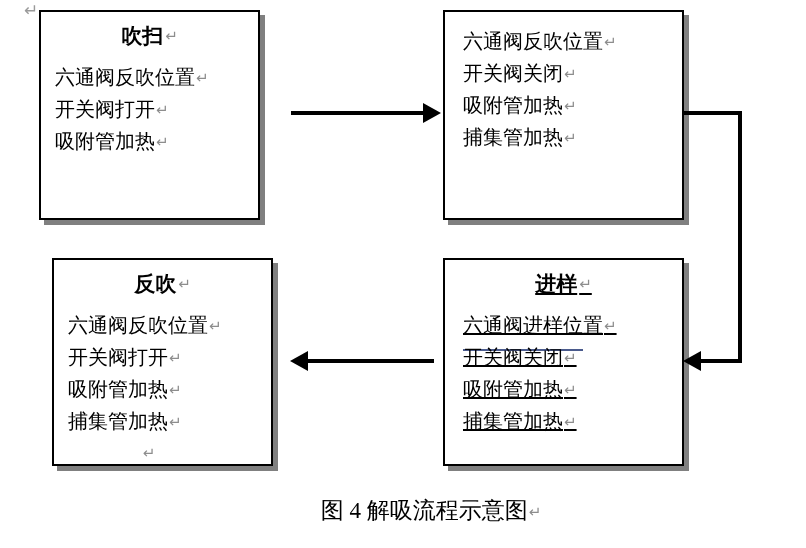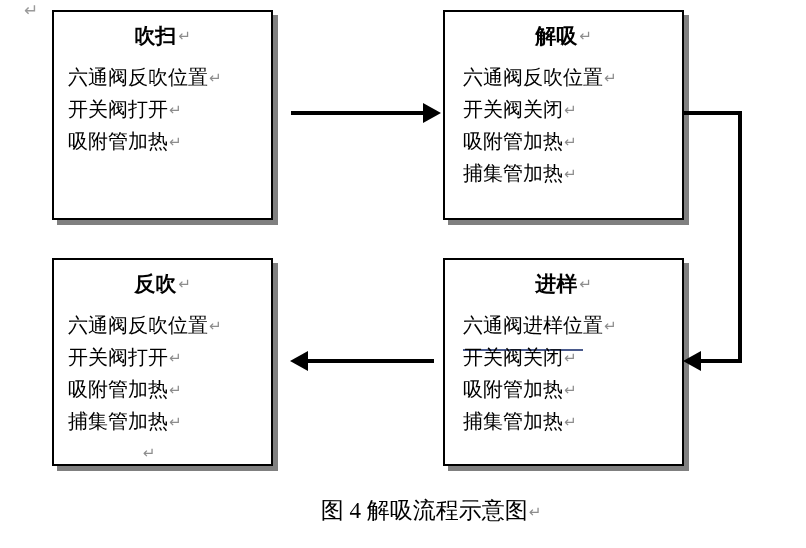--- a/index.html
+++ b/index.html
@@ -28,24 +28,24 @@
   }
 
   
   .flow-box {
     position: absolute;
     box-sizing: border-box;
     background: #ffffff;
     border: 2px solid #000000;
     box-shadow: 5px 5px 0 0 #808080;
   }
-  .box-tl { left: 52px;  top: 10px;  width: 221px; height: 210px; }
+  .box-tl { left: 39px;  top: 10px;  width: 221px; height: 210px; }
   .box-tr { left: 443px; top: 10px;  width: 241px; height: 210px; }
   .box-bl { left: 52px;  top: 258px; width: 221px; height: 208px; }
-  .box-br { left: 443px; top: 258px; width: 241px; height: 208px; }
+  .box-br { left: 443px; top: 258px; width: 241px; height: 208px; text-decoration: underline; }
 
   .box-title {
     text-align: center;
     font-weight: bold;
     font-size: 21px;
     line-height: 24px;
     margin-top: 12px;
     letter-spacing: 0px;
   }
   .box-lines {
@@ -116,21 +116,20 @@
 <div class="flow-box box-tl">
   <div class="box-title"><span>吹扫</span><span class="ret-title">↵</span></div>
   <div class="box-lines">
     <div class="line"><span>六通阀反吹位置</span><span class="ret">↵</span></div>
     <div class="line"><span>开关阀打开</span><span class="ret">↵</span></div>
     <div class="line"><span>吸附管加热</span><span class="ret">↵</span></div>
   </div>
 </div>
 
 <div class="flow-box box-tr">
-  <div class="box-title"><span>解吸</span><span class="ret-title">↵</span></div>
   <div class="box-lines">
     <div class="line"><span>六通阀反吹位置</span><span class="ret">↵</span></div>
     <div class="line"><span>开关阀关闭</span><span class="ret">↵</span></div>
     <div class="line"><span>吸附管加热</span><span class="ret">↵</span></div>
     <div class="line"><span>捕集管加热</span><span class="ret">↵</span></div>
   </div>
 </div>
 
 <div class="flow-box box-bl">
   <div class="box-title"><span>反吹</span><span class="ret-title">↵</span></div>

